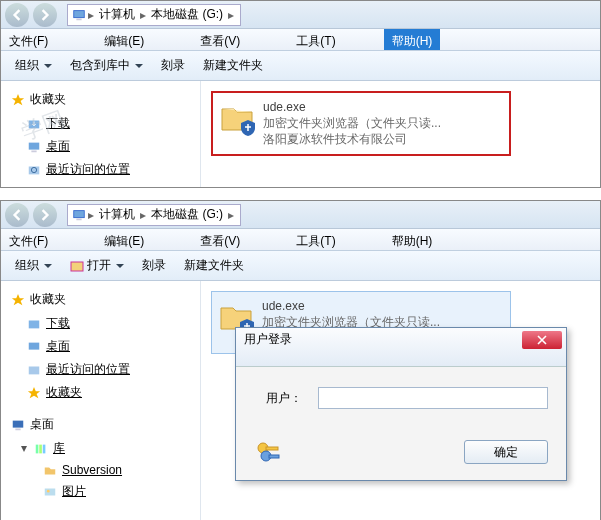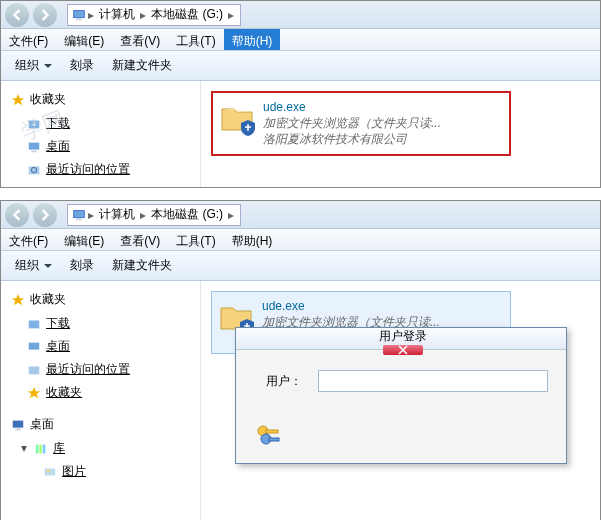--- a/index.html
+++ b/index.html
@@ -5,21 +5,21 @@
 * { margin: 0; padding: 0; box-sizing: border-box; font-family: "Microsoft YaHei", "Segoe UI", Tahoma, sans-serif; font-size: 12px; }
 body { background: #fff; width: 601px; }
 .window { border: 1px solid #888; background: #fff; margin-bottom: 12px; }
 .titlebar { height: 28px; background: linear-gradient(#e8f0f8,#d6e4f2); display: flex; align-items: center; padding: 0 4px; gap: 4px; border-bottom: 1px solid #b8c7d8; }
 .nav-btn { width: 24px; height: 24px; border-radius: 50%; background: linear-gradient(#5fa0e0,#2968b5); display: flex; align-items: center; justify-content: center; }
 .nav-btn.disabled { background: linear-gradient(#cdd,#abc); }
 .nav-btn svg { width: 12px; height: 12px; }
 .crumb { display: flex; align-items: center; height: 22px; background: #fff; border: 1px solid #aac; padding: 0 4px; flex: 0 0 auto; margin-left: 6px; }
 .crumb span { padding: 12px 3px; }
 .crumb .sep { color: #666; padding: 0 2px; }
-.menubar { height: 22px; display: flex; align-items: stretch; background: linear-gradient(#f8fbff,#eaf0f8); border-bottom: 1px solid #c0cfe0; }
+.menubar { height: 22px; display: flex; align-items: stretch; background: linear-gradient(#f8fbff,#eaf0f8); border-bottom: 1px solid #c0cfe0; gap: 40px; }
 .menubar span { padding: 4px 8px; }
 .menubar .hl { background: #247cd4; color: #fff; }
 .toolbar { height: 30px; display: flex; align-items: center; background: linear-gradient(#f4f9ff,#e2edf8); border-bottom: 1px solid #bccbdc; gap: 2px; padding: 0 6px; }
 .toolbar .tb-item { padding: 4px 8px; display: flex; align-items: center; gap: 3px; }
 .toolbar .drop::after { content: ""; display: inline-block; border: 4px solid transparent; border-top-color: #345; margin-left: 2px; position: relative; top: 2px; }
 .body-row { display: flex; }
 .sidebar { width: 200px; border-right: 1px solid #dfe6ee; padding: 6px 0 6px 4px; }
 .sb-head { display: flex; align-items: center; gap: 5px; padding: 4px 6px; }
 .sb-item { display: flex; align-items: center; gap: 5px; padding: 3px 6px 3px 22px; text-decoration: underline; }
 .sb-item.lvl2 { padding-left: 38px; }
@@ -28,25 +28,25 @@
 .fold { width: 14px; height: 14px; color: #f2c56b; }
 .tree-toggle { width: 10px; height: 10px; }
 .content { flex: 1; padding: 10px; position: relative; }
 .file-tile { display: flex; align-items: flex-start; gap: 8px; padding: 6px; width: 300px; }
 .file-tile.selected { border: 2px solid #c81e1e; }
 .file-tile.sel2 { border: 1px solid #9cc3ea; background: #e8f2fc; }
 .file-icon { width: 36px; height: 36px; position: relative; }
 .file-icon .folder-svg { width: 36px; height: 36px; }
 .file-icon .shield { position: absolute; right: -2px; bottom: -2px; width: 18px; height: 18px; }
 .file-meta { line-height: 1.35; }
-.file-meta .t { color: #0369a1; }
-.file-meta .d { color: #666; font-style: italic; }
+.file-meta .t { color: #404040; }
+.file-meta .d { color: #666; }
 .watermark { position: absolute; color: rgba(180,190,200,0.4); font-size: 22px; transform: rotate(-20deg); pointer-events: none; }
 .dialog { position: absolute; left: 34px; top: 46px; width: 332px; border: 1px solid #6a89ab; box-shadow: 3px 3px 6px rgba(0,0,0,0.25); background: #f4f4f4; }
-.dlg-title { height: 22px; background: linear-gradient(#fbfcfe,#e3ecf6); display: flex; align-items: center; justify-content: space-between; padding: 0 4px 15px 8px; border-bottom: 1px solid #bcc; flex-direction: column; }
+.dlg-title { height: 39px; background: linear-gradient(#fbfcfe,#e3ecf6); display: flex; align-items: center; justify-content: space-between; padding: 0 4px 15px 8px; border-bottom: 1px solid #bcc; }
 .dlg-close { width: 40px; height: 18px; background: linear-gradient(#e78,#c23); border-radius: 2px; display: flex; align-items: center; justify-content: center; color: #fff; }
 .dlg-body { padding: 20px 18px 14px; }
 .form-row { display: flex; align-items: center; margin-bottom: 15px; gap: 16px; }
 .form-row label { width: 48px; text-align: right; }
 .form-row input { flex: 1; height: 22px; border: 1px solid #a7b9cf; padding: 0 4px; background: #fff; }
 .dlg-foot { display: flex; align-items: center; justify-content: space-between; padding: 0 18px 14px; }
 .key-icon { width: 28px; height: 28px; }
 .ok-btn { width: 84px; height: 24px; background: linear-gradient(#fdfdfd,#e4ecf4); border: 1px solid #8aa5c2; border-radius: 3px; }
 </style>
 </head>
@@ -78,20 +78,21 @@
   </div>
   <div class="menubar">
     <span>文件(F)</span>
     <span>编辑(E)</span>
     <span>查看(V)</span>
     <span>工具(T)</span>
     <span class="hl">帮助(H)</span>
   </div>
   <div class="toolbar">
     <div class="tb-item drop">组织</div>
+    <div class="tb-item drop">包含到库中</div>
     <div class="tb-item">刻录</div>
     <div class="tb-item">新建文件夹</div>
   </div>
   <div class="body-row">
     <div class="sidebar" style="position:relative">
       <div class="watermark" style="left:20px;top:30px">学网</div>
       <div class="sb-head">
         <svg class="star" viewBox="0 0 16 16">
             <path d="M8 1l2 5h5l-4 3 2 5-5-3-5 3 2-5-4-3h5z" fill="currentColor"></path>
           </svg>
@@ -167,20 +168,26 @@
   </div>
   <div class="menubar">
     <span>文件(F)</span>
     <span>编辑(E)</span>
     <span>查看(V)</span>
     <span>工具(T)</span>
     <span>帮助(H)</span>
   </div>
   <div class="toolbar">
     <div class="tb-item drop">组织</div>
+    <div class="tb-item drop">
+      <svg width="14" height="14" viewBox="0 0 14 14">
+          <rect x="1" y="3" width="12" height="9" fill="#f3d27a" stroke="#c39"></rect>
+        </svg>
+      <span>打开</span>
+    </div>
     <div class="tb-item">刻录</div>
     <div class="tb-item">新建文件夹</div>
   </div>
   <div class="body-row" style="height:260px">
     <div class="sidebar">
       <div class="sb-head">
         <svg class="star" viewBox="0 0 16 16">
             <path d="M8 1l2 5h5l-4 3 2 5-5-3-5 3 2-5-4-3h5z" fill="currentColor"></path>
           </svg>
         <span>收藏夹</span>
@@ -220,20 +227,26 @@
       <div class="sb-item" style="padding-left:14px">
         <svg class="tree-toggle" viewBox="0 0 10 10">
             <path d="M2 2L8 5L2 8z" fill="#555" transform="rotate(90 5 5)"></path>
           </svg>
         <svg class="fold" viewBox="0 0 16 16">
             <rect x="2" y="3" width="3" height="10" fill="#7fa"></rect>
             <rect x="6" y="3" width="3" height="10" fill="#af7"></rect>
             <rect x="10" y="3" width="3" height="10" fill="#7cf"></rect>
           </svg>
         <span>库</span>
+      </div>
+      <div class="sb-item lvl2">
+        <svg class="fold" viewBox="0 0 16 16">
+            <path d="M2 5h5l2 2h5v6H2z" fill="#f2c56b"></path>
+          </svg>
+        <span>Subversion</span>
       </div>
       <div class="sb-item lvl2">
         <svg class="fold" viewBox="0 0 16 16">
             <rect x="2" y="4" width="12" height="8" fill="#bde"></rect>
             <circle cx="6" cy="7" r="1.5" fill="#fc6"></circle>
           </svg>
         <span>图片</span>
       </div>
 
     </div>
@@ -270,17 +283,18 @@
             <input type="text" style="">
           </div>
         </div>
         <div class="dlg-foot">
           <svg class="key-icon" viewBox="0 0 28 28">
             <circle cx="9" cy="10" r="5" fill="#f5c542" stroke="#c9952a"></circle>
             <rect x="12" y="9" width="12" height="3" fill="#f5c542" stroke="#c9952a"></rect>
             <circle cx="12" cy="18" r="5" fill="#6aa0de" stroke="#2f66b3"></circle>
             <rect x="15" y="17" width="10" height="3" fill="#6aa0de" stroke="#2f66b3"></rect>
           </svg>
+          <button class="ok-btn">确定</button>
         </div>
       </div>
     </div>
   </div>
 </div>
 
 </body></html>

